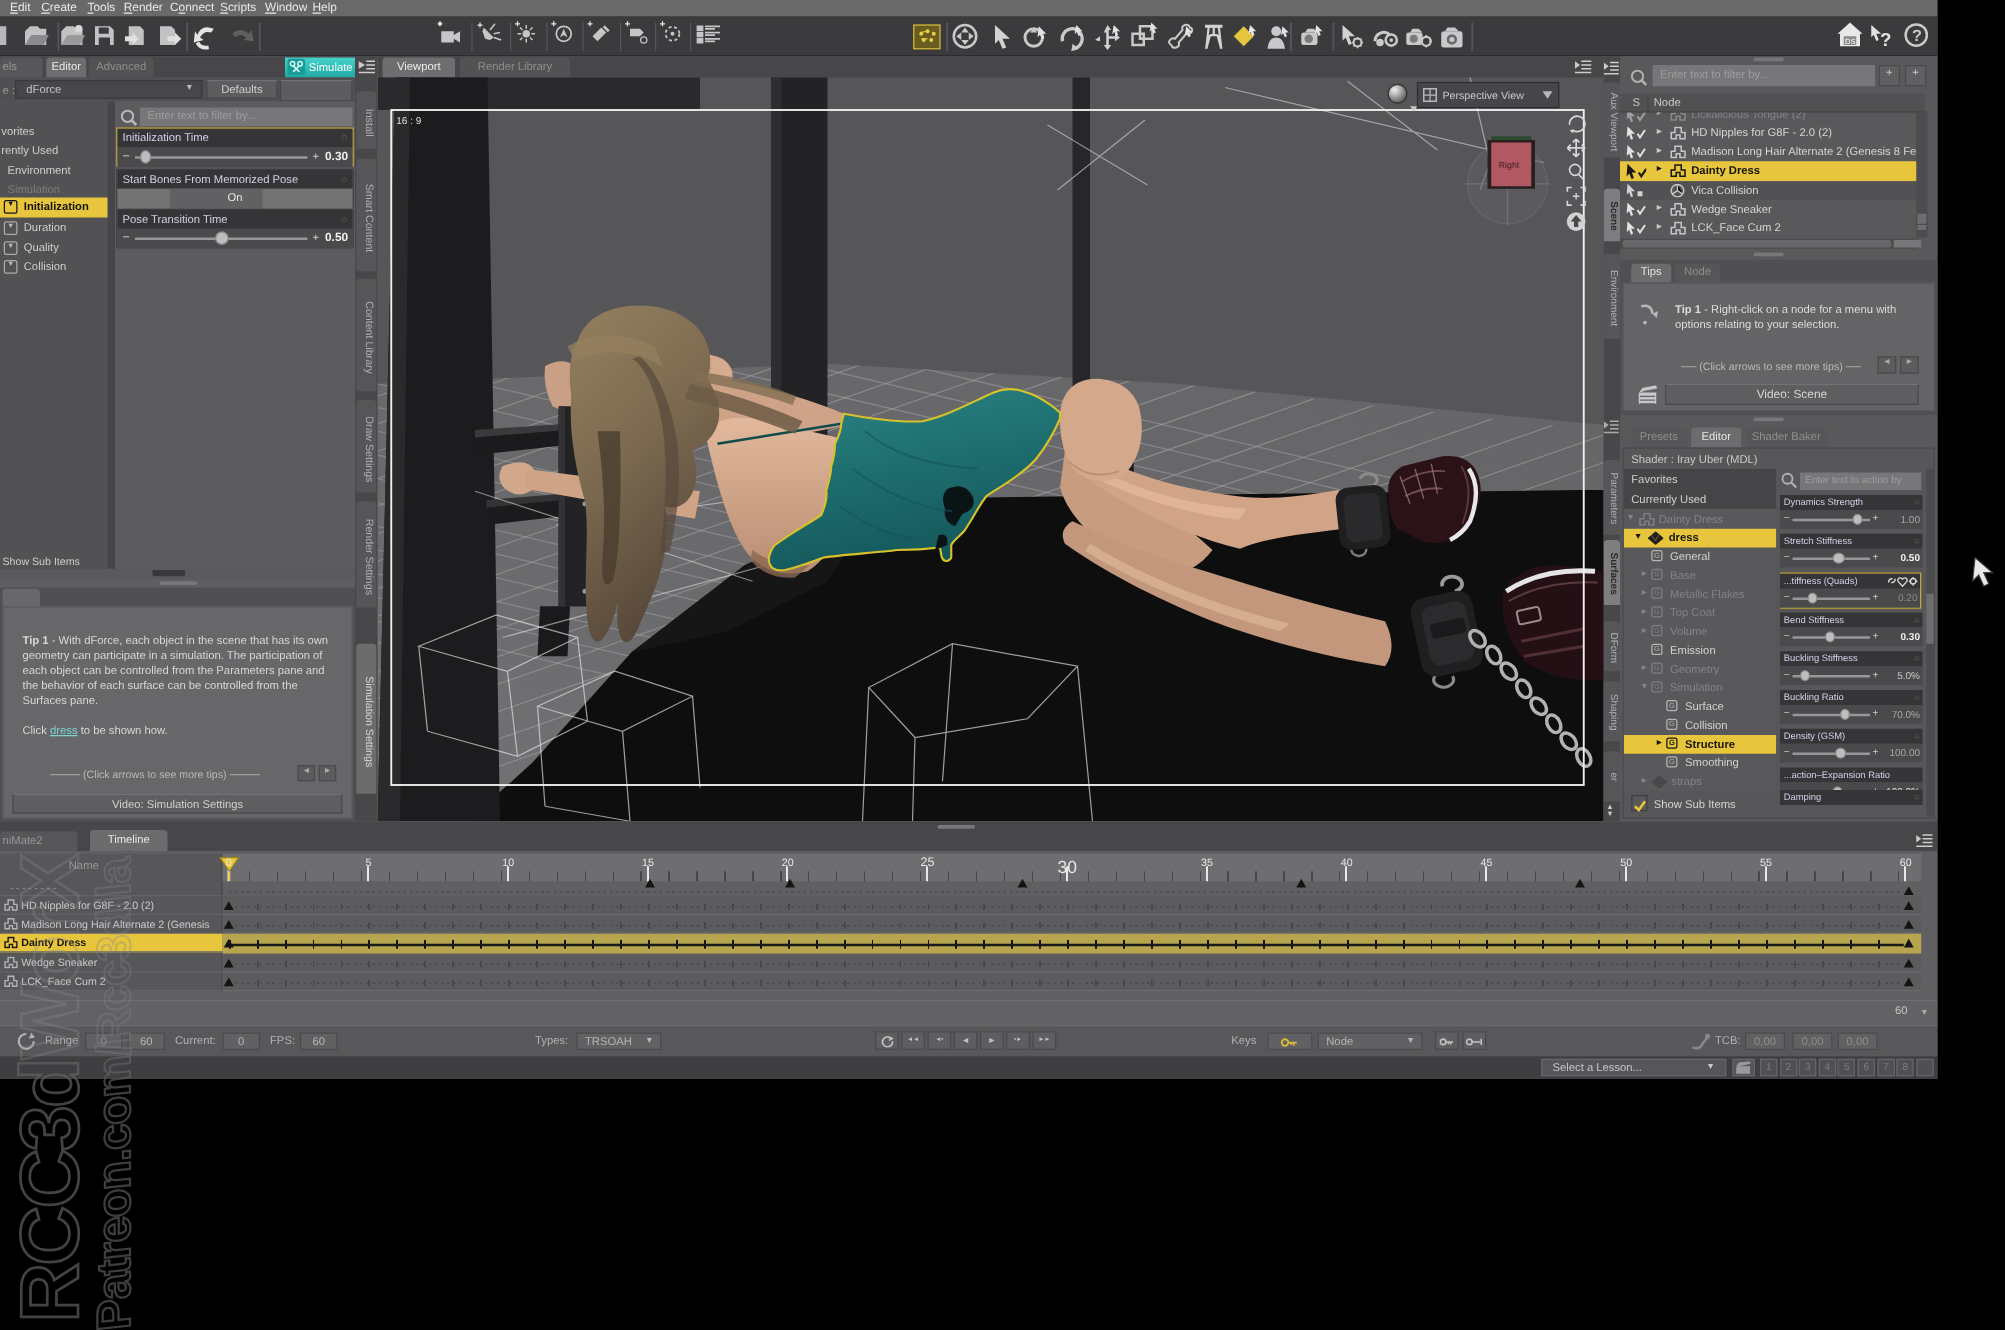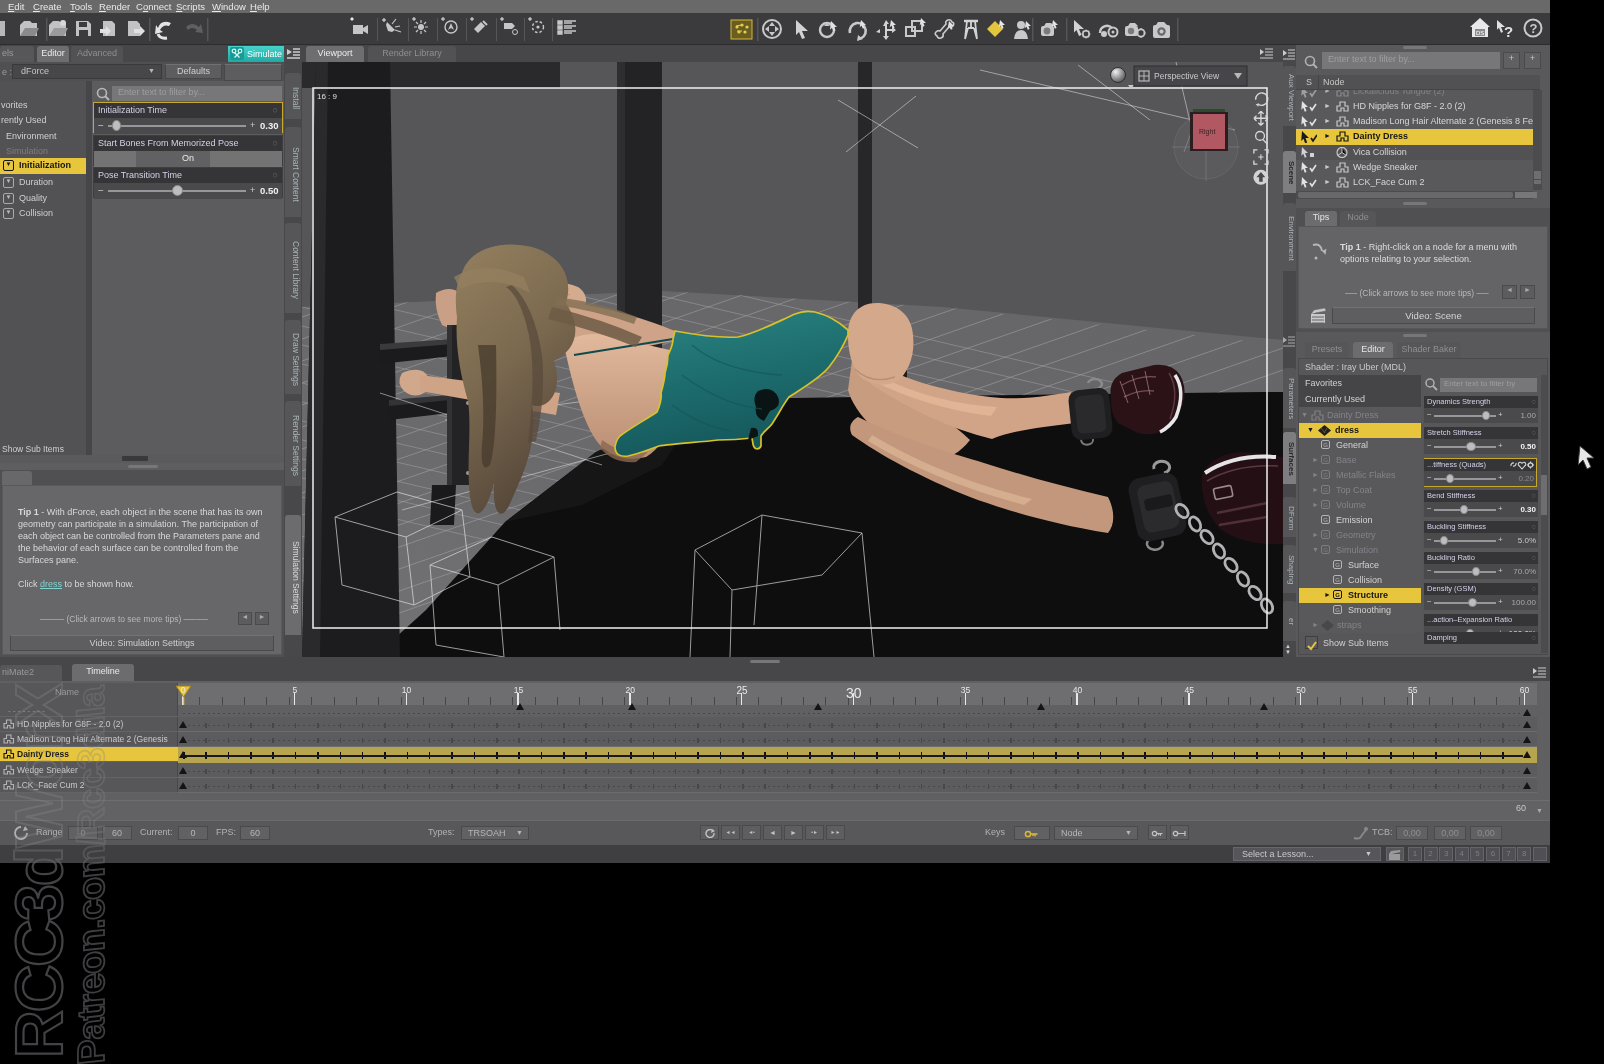--- a/index.html
+++ b/index.html
@@ -804,21 +804,21 @@
     <div class="abs" style="left:22px;top:591px;width:13px;height:13px;background:#59595b;border:1px solid #3e3e40;color:#e7c53c;"><svg width="11" height="11">
           <path d="M2 6 l3 3 5 -7" stroke="#e7c53c" stroke-width="2" fill="none"></path>
         </svg></div>
     <div class="abs" style="left:40px;top:593px;color:#d2d2d2;font-size:9px;">Show Sub Items</div>
 
     <div id="surfsliders" class="abs" style="left:141px;top:330px;width:116px;height:280px;overflow:hidden;">
       <svg class="abs" style="left:0;top:2px" width="14" height="15">
           <circle cx="6" cy="6" r="4" fill="none" stroke="#b0b0b2" stroke-width="1.5"></circle>
           <path d="M9 9 l4 4" stroke="#b0b0b2" stroke-width="1.8"></path>
         </svg>
-      <div class="abs" style="left:16px;top:3px;width:97px;height:14px;background:#77777a;color:#9e9ea0;font-size:8px;padding:1px 0 0 4px;">Enter text to filter by</div>
+      <div class="abs" style="left:16px;top:3px;width:97px;height:14px;background:#77777a;color:#9e9ea0;font-size:8px;padding:1px 0 0 4px;">Enter text to action by</div>
       <div class="scard" style="top:21px;">
           <div class="h">Dynamics Strength<span style="position:absolute;right:2px;top:1px;color:#6a6a6c;">○</span></div>
         <div class="s">
             <span class="mn">−</span>
             <div class="ln"></div>
             <div class="hd" style="left:58px;"></div>
             <span class="pl">+</span>
             <span class="vl" style="color:#a8a8aa;">1.00</span>
           </div>
         </div>

